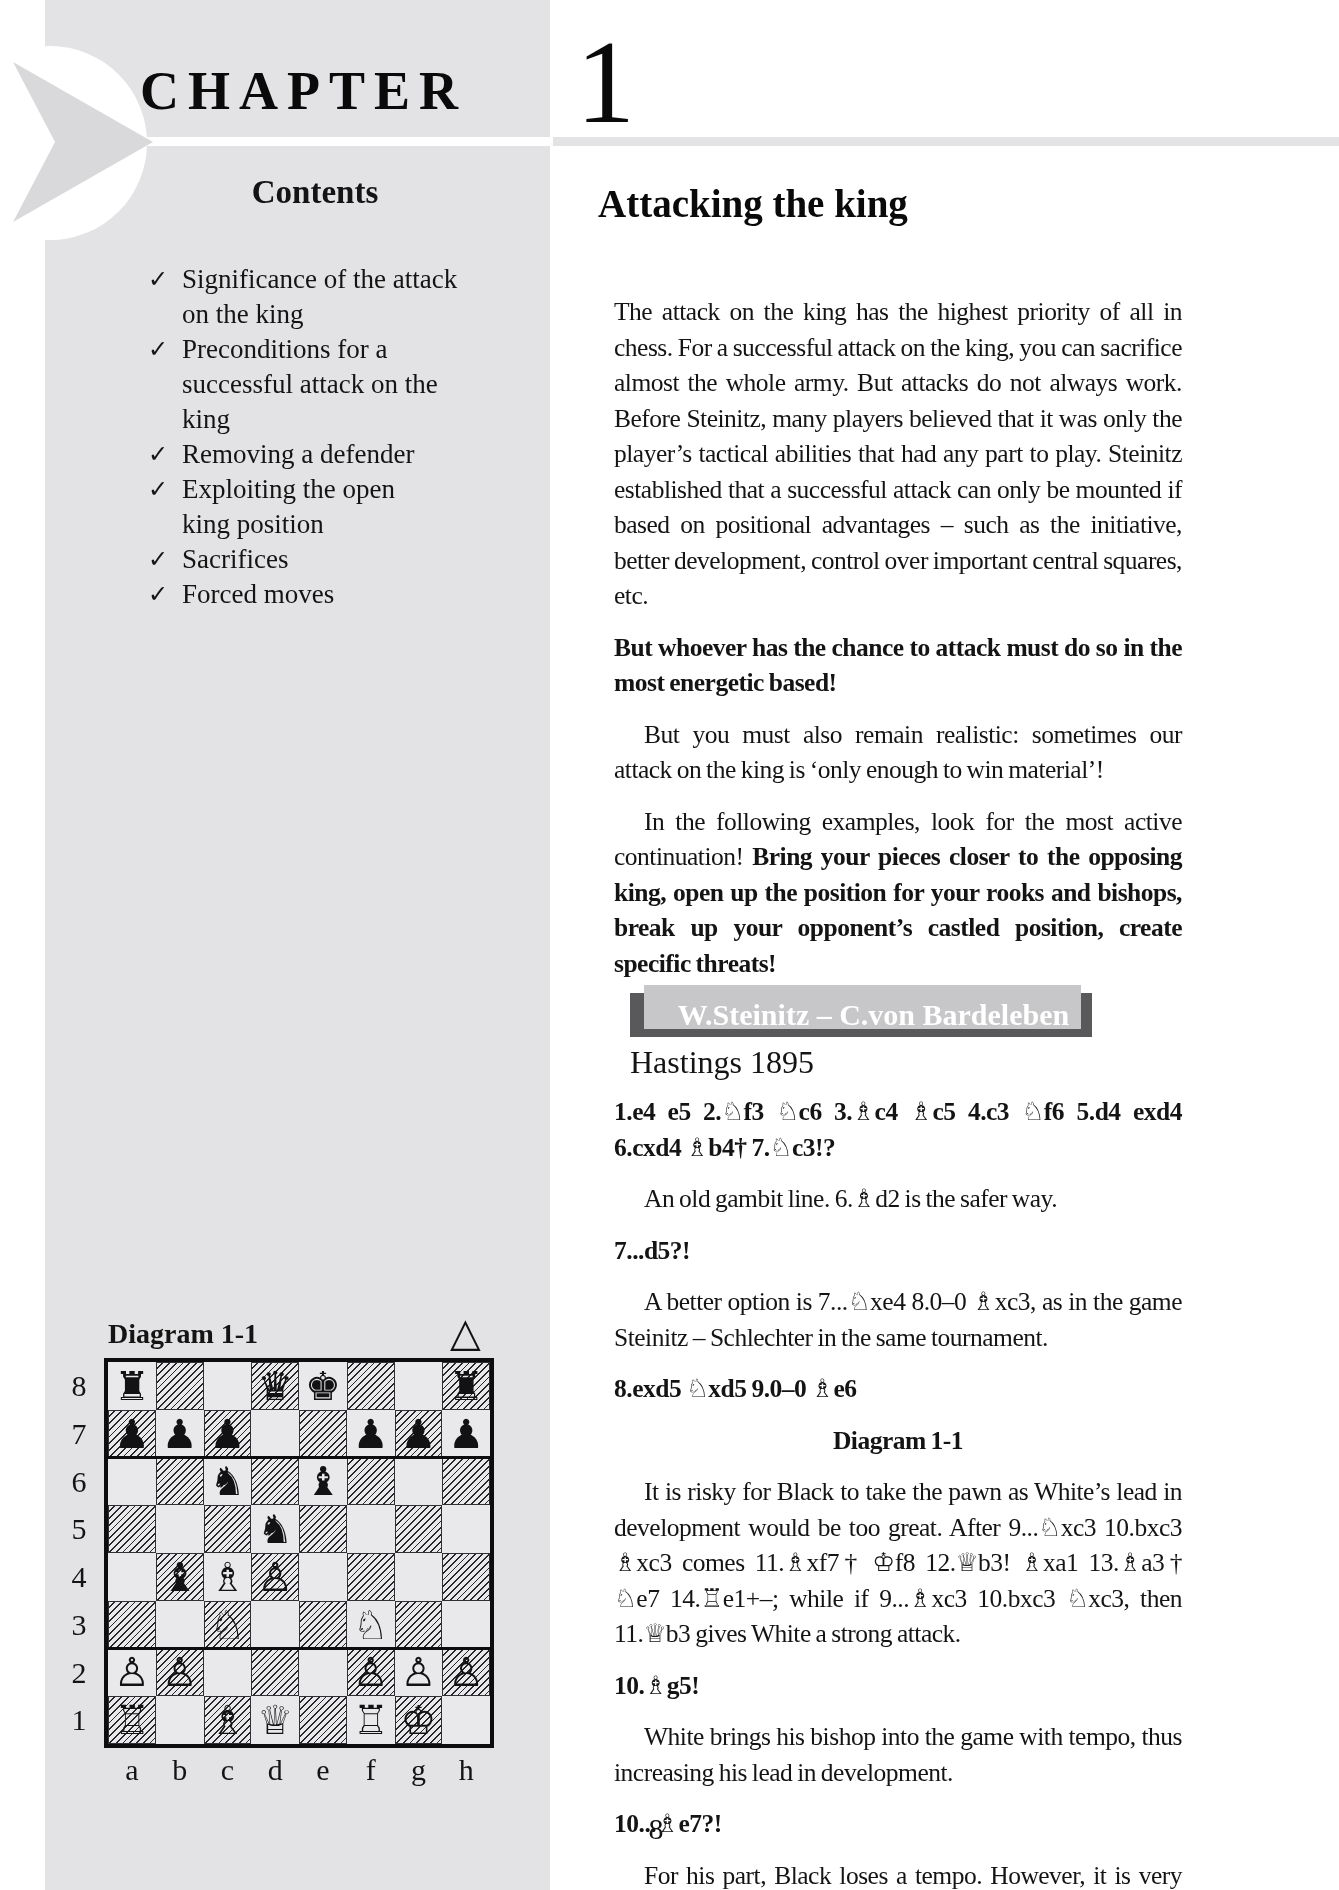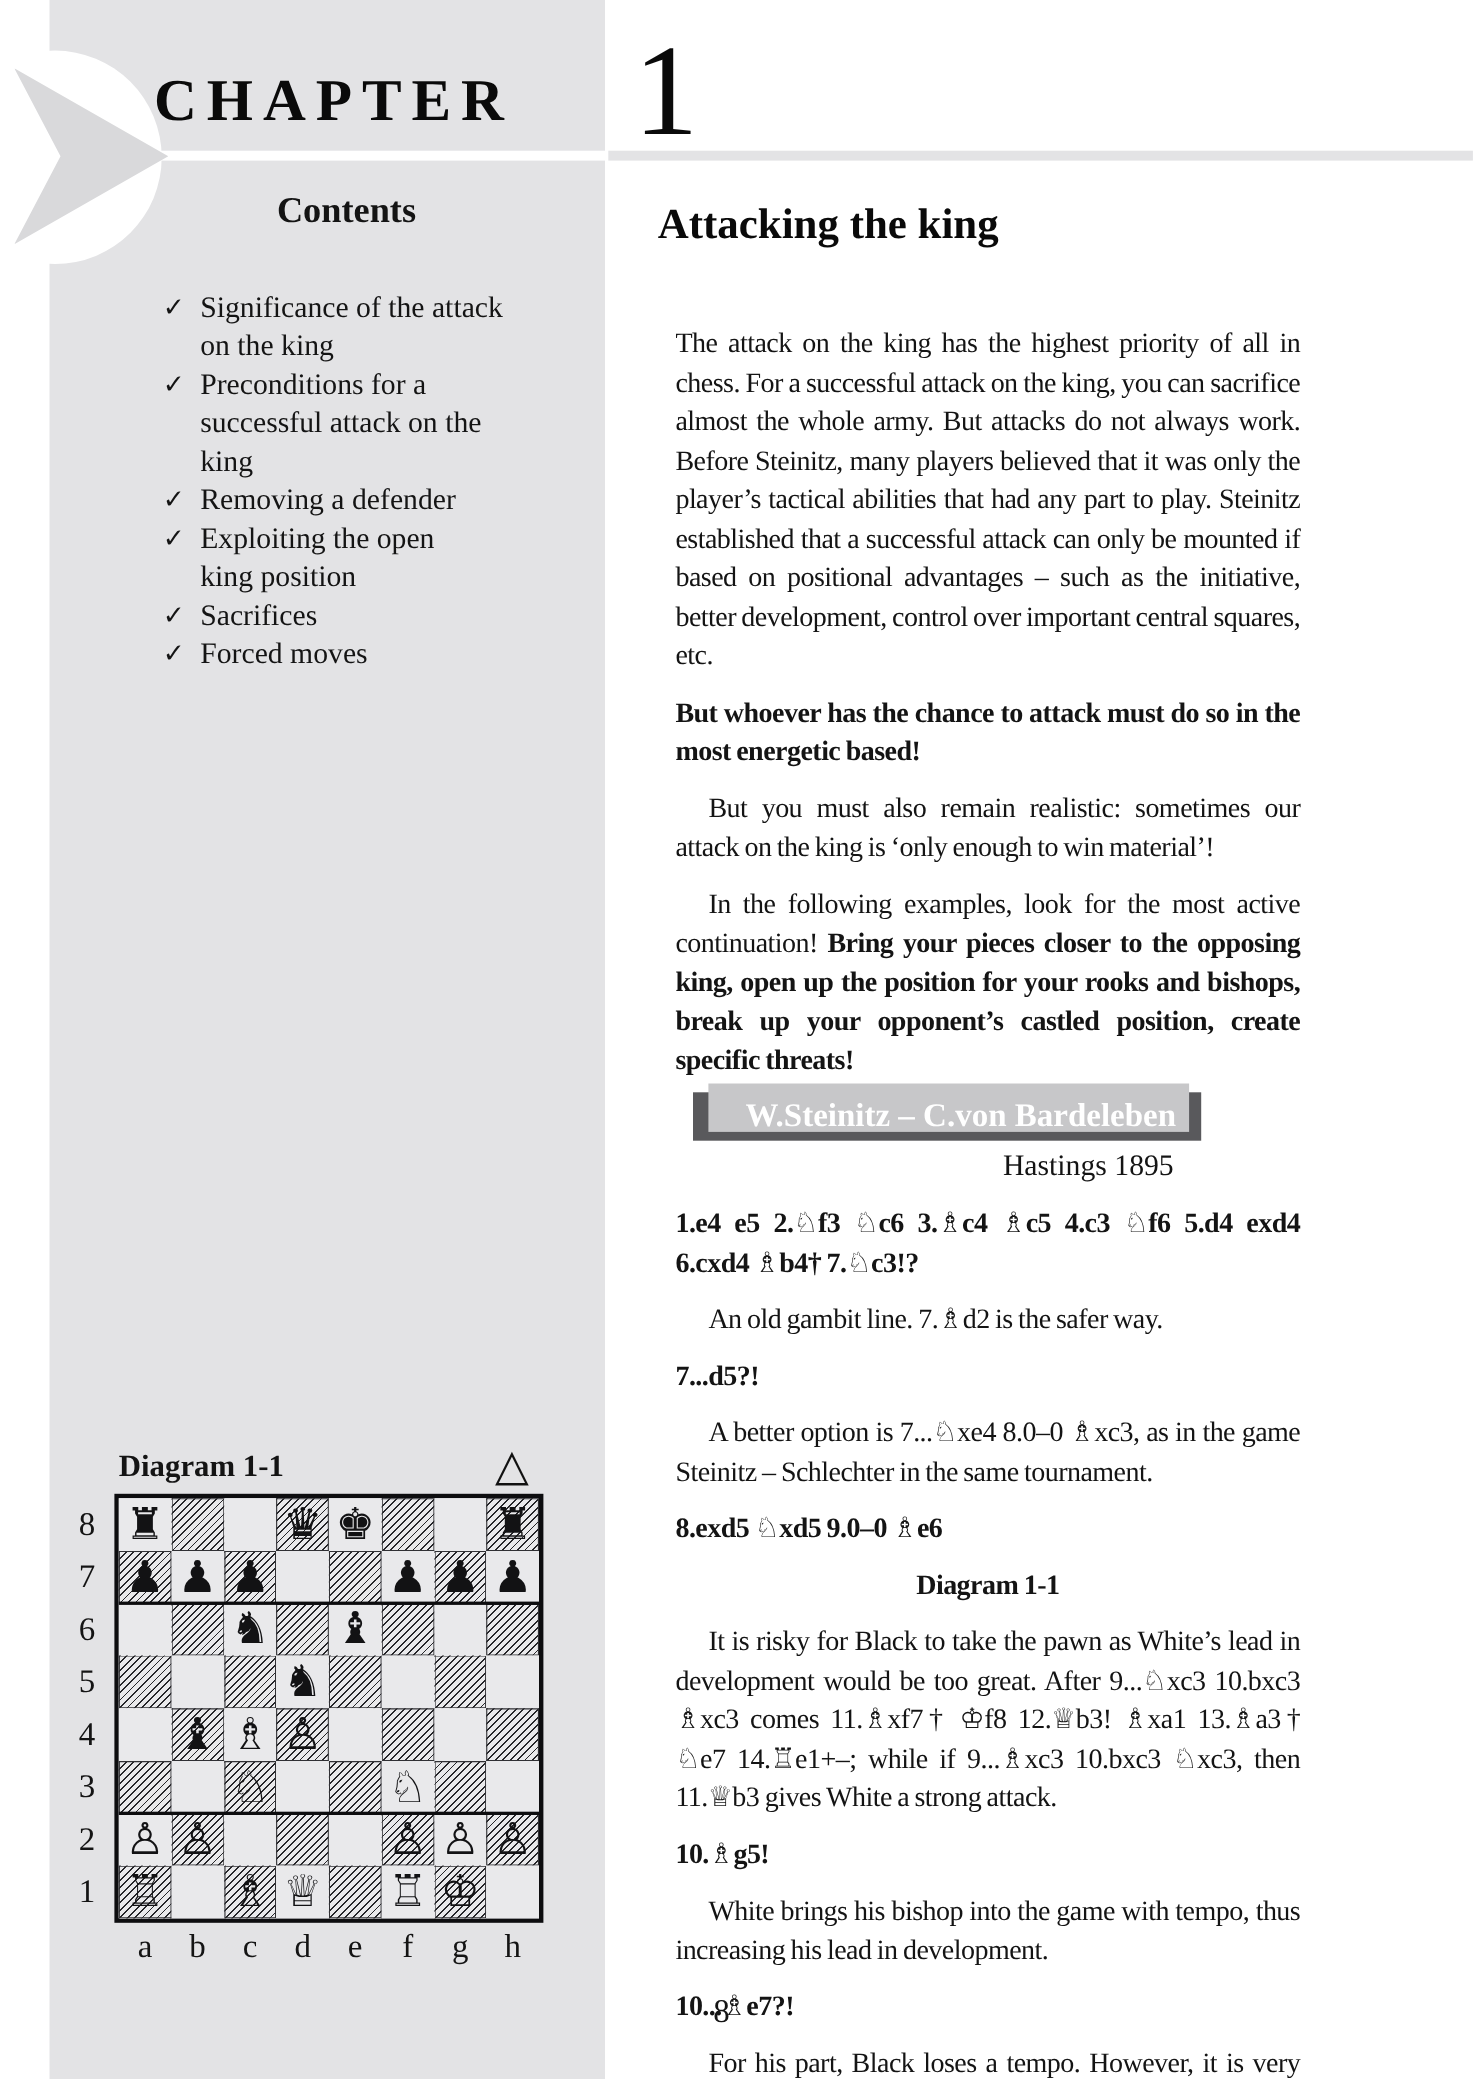--- a/index.html
+++ b/index.html
@@ -25,21 +25,21 @@
   .flow p.lead{margin-top:14px;font-weight:bold;}
   .flow p.moves{font-weight:bold;}
   .flow p.center{text-align:center;font-weight:bold;}
   .flow p.indent{text-indent:30px;}
   .flow .b{font-weight:bold;}
   #flow1{top:278px;}
   #flow2{top:1078px;}
   .game-bar{position:absolute;left:630px;top:993px;width:437px;height:44px;background:var(--bar,#59595c);padding-left:25px;}
   .game-bar::before{content:"";position:absolute;left:14px;top:-8px;width:437px;height:44px;background:var(--barsh,#c7c7c9);}
   .game-bar .players{position:relative;color:#fff;font-weight:bold;font-size:30px;line-height:44px;text-align:center;z-index:1;}
-  .game-event{position:absolute;left:630px;top:1044px;width:437px;text-align:right;font-size:27px;}
+  .game-event{position:absolute;left:630px;top:1044px;width:437px;text-align:left;font-size:32px;}
   .diagram-label{position:absolute;left:108px;top:1318px;font-size:28px;font-weight:bold;}
   .to-move{position:absolute;left:450px;top:1312px;font-size:40px;line-height:1;font-family:"DejaVu Sans",sans-serif;color:#111;}
   .board{position:absolute;left:104px;top:1358px;width:382px;height:382px;border:4px solid #0d0d0f;
         display:grid;grid-template-columns:repeat(8,1fr);grid-template-rows:repeat(8,1fr);}
   .sq{position:relative;}
   .sq.light{background:#e9e9eb;}
   .sq.dark{background-color:#e9e9eb;
         background-image:repeating-linear-gradient(135deg,#26262a 0 1.2px,transparent 1.2px 4.8px);
         box-shadow:inset 0 0 0 1px #303034;}
   .pc{position:absolute;inset:0;display:flex;align-items:center;justify-content:center;
@@ -106,21 +106,21 @@
       <p class="indent"><span>In the following examples, look for the most active continuation! </span><span class="b">Bring your pieces closer to the opposing king, open up the position for your rooks and bishops, break up your opponent’s castled position, create specific threats!</span></p>
     </div>
 
   <div class="game-bar">
     <div class="players">W.Steinitz – C.von Bardeleben</div>
   </div>
   <div class="game-event">Hastings 1895</div>
 
   <div class="flow" id="flow2">
       <p class="moves"><span class="b">1.e4 e5 2.♘f3 ♘c6 3.♗c4 ♗c5 4.c3 ♘f6 5.d4 exd4 6.cxd4 ♗b4† 7.♘c3!?</span></p>
-      <p class="indent"><span>An old gambit line. 7.♗d2 is the safer way.</span></p>
+      <p class="indent"><span>An old gambit line. 6.♗d2 is the safer way.</span></p>
       <p class="moves"><span class="b">7...d5?!</span></p>
       <p class="indent"><span>A better option is 7...♘xe4 8.0–0 ♗xc3, as in the game Steinitz – Schlechter in the same tournament.</span></p>
       <p class="moves"><span class="b">8.exd5 ♘xd5 9.0–0 ♗e6</span></p>
       <p class="center"><span class="b">Diagram 1-1</span></p>
       <p class="indent"><span>It is risky for Black to take the pawn as White’s lead in development would be too great. After 9...♘xc3 10.bxc3 ♗xc3 comes 11.♗xf7† ♔f8 12.♕b3! ♗xa1 13.♗a3† ♘e7 14.♖e1+–; while if 9...♗xc3 10.bxc3 ♘xc3, then 11.♕b3 gives White a strong attack.</span></p>
       <p class="moves"><span class="b">10.♗g5!</span></p>
       <p class="indent"><span>White brings his bishop into the game with tempo, thus increasing his lead in development.</span></p>
       <p class="moves"><span class="b">10...♗e7?!</span></p>
       <p class="indent"><span>For his part, Black loses a tempo. However, it is very difficult to correctly evaluate the attack which ensues.</span></p>
     </div>

